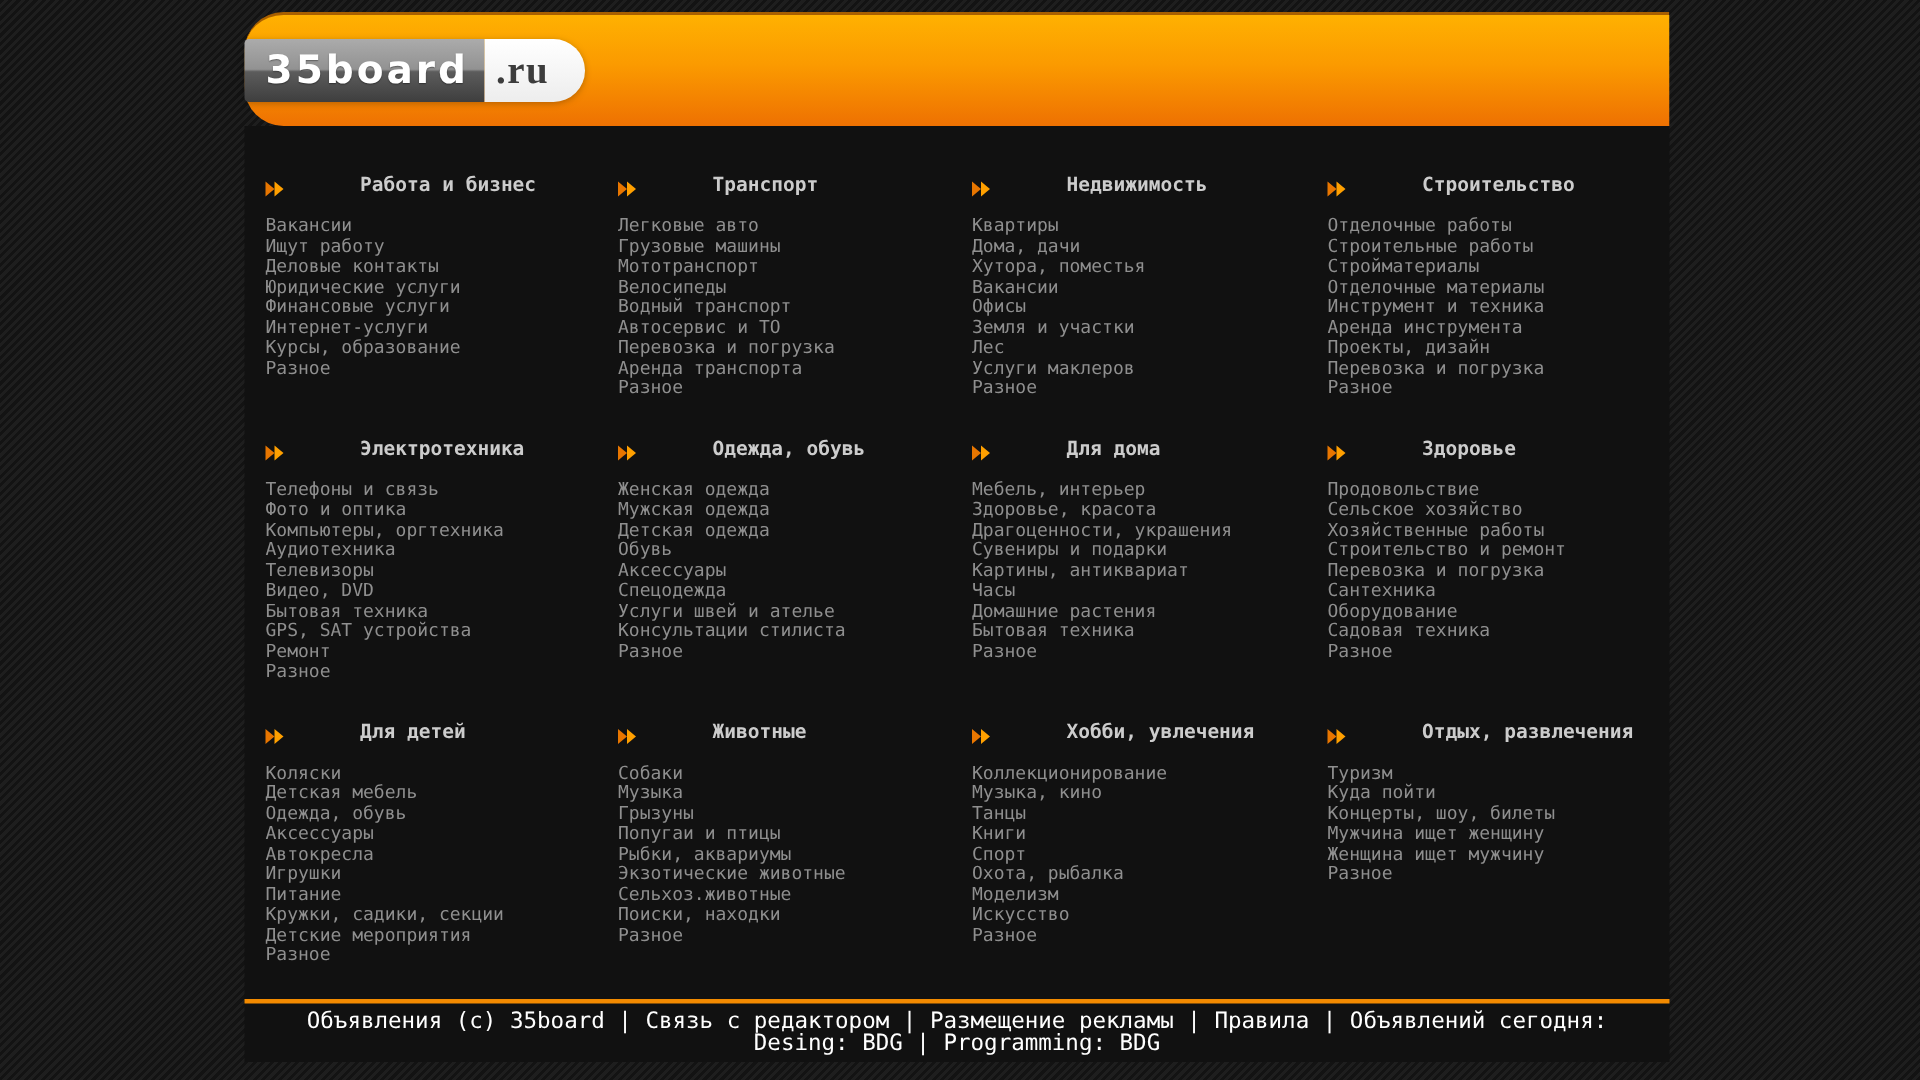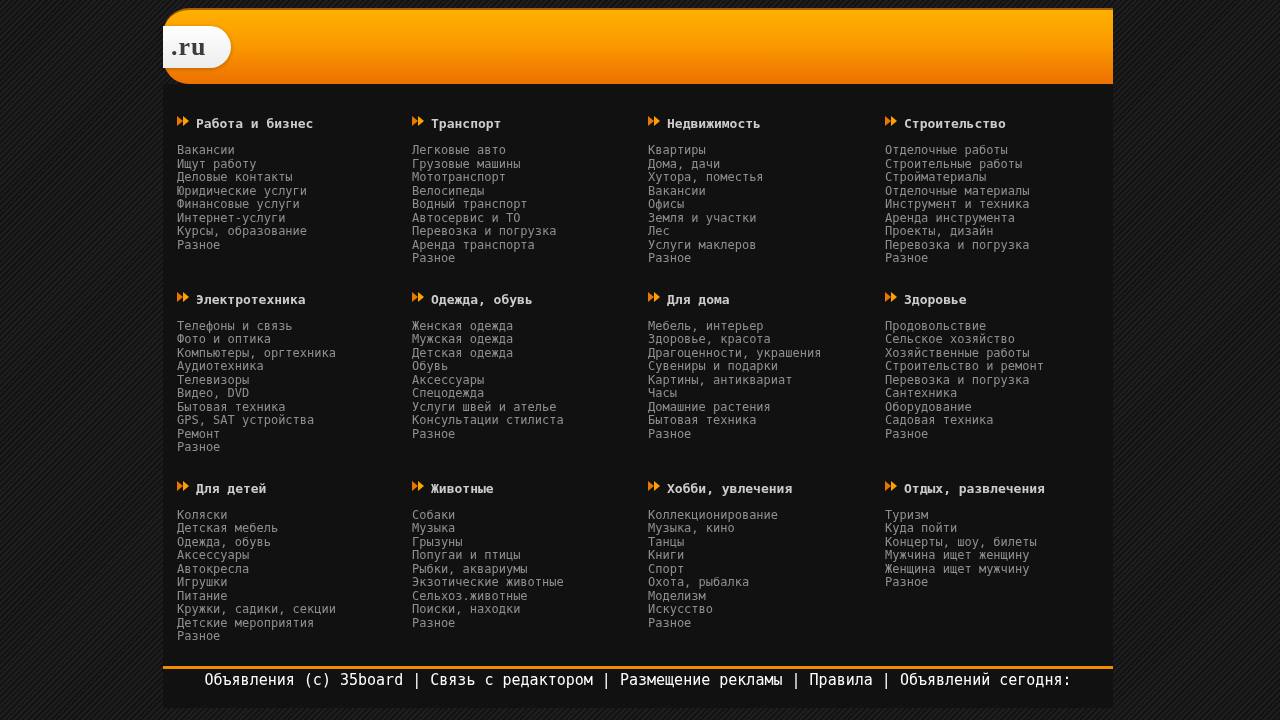--- a/index.html
+++ b/index.html
@@ -67,28 +67,29 @@
     height: 582px;
     padding: 32px 10px 0 14px;
     display: grid;
     grid-template-columns: 235px 236px 237px 1fr;
     grid-auto-rows: min-content;
     row-gap: 26px;
     align-items: start;
   }
   .category-section { }
   .sec-title {
-    display: flex; align-items: flex-start;
+    display: flex; align-items: flex-end;
     font-family: "DejaVu Sans Mono", monospace;
     font-size: 13px;
     font-weight: bold;
     color: #cccccc;
     margin-bottom: 13px;
     cursor: pointer;
     white-space: nowrap;
+    gap: 44px;
   }
   .arrow { display: inline-flex; align-items: center; margin-right: 7px; }
   .arrow i {
     display: inline-block; width: 0; height: 0;
     border-top: 5px solid transparent;
     border-bottom: 5px solid transparent;
   }
   .arrow i:first-child { border-left: 6px solid #e87600; margin-right: 0px; }
   .arrow i:last-child  { border-left: 6px solid #ffa000; }
   .cat-list { list-style: none; }
@@ -121,20 +122,21 @@
   .footer-links span.flink[data-interactable="true"] { cursor: pointer; }
 </style>
 </head>
 <body>
 
 <div class="canvas" data-interactable="false">
   <div class="page" data-interactable="false">
 
     <header class="site-header" data-interactable="false">
       <div class="logo" data-interactable="true">
+        <span class="logo-name" data-interactable="false">35board</span>
         <span class="logo-tld" data-interactable="false">.ru</span>
       </div>
     </header>
 
     <main class="main" id="categories-grid" data-interactable="false">
 
     <section class="category-section" data-interactable="false">
           <h2 class="sec-title" data-interactable="true">
             <span class="arrow" data-interactable="false">
               <i></i>
@@ -370,16 +372,17 @@
             <li data-interactable="true">Мужчина ищет женщину</li>
             <li data-interactable="true">Женщина ищет мужчину</li>
             <li data-interactable="true">Разное</li>
           </ul>
         </section>
       </main>
 
     <footer class="site-footer" data-interactable="false">
       <div class="footer-rule" data-interactable="false"></div>
       <div class="footer-links" id="footer-links" data-interactable="false"><span class="flink" data-interactable="false">Объявления (c) 35board</span><span class="sep" data-interactable="false"> | </span><span class="flink" data-interactable="true">Связь с редактором</span><span class="sep" data-interactable="false"> | </span><span class="flink" data-interactable="true">Размещение рекламы</span><span class="sep" data-interactable="false"> | </span><span class="flink" data-interactable="true">Правила</span><span class="sep" data-interactable="false"> | </span><span class="flink" data-interactable="false">Объявлений сегодня:</span></div>
+      <div class="footer-credits" data-interactable="false">Desing: BDG | Programming: BDG</div>
     </footer>
 
   </div>
 </div>
 
 </body></html>

